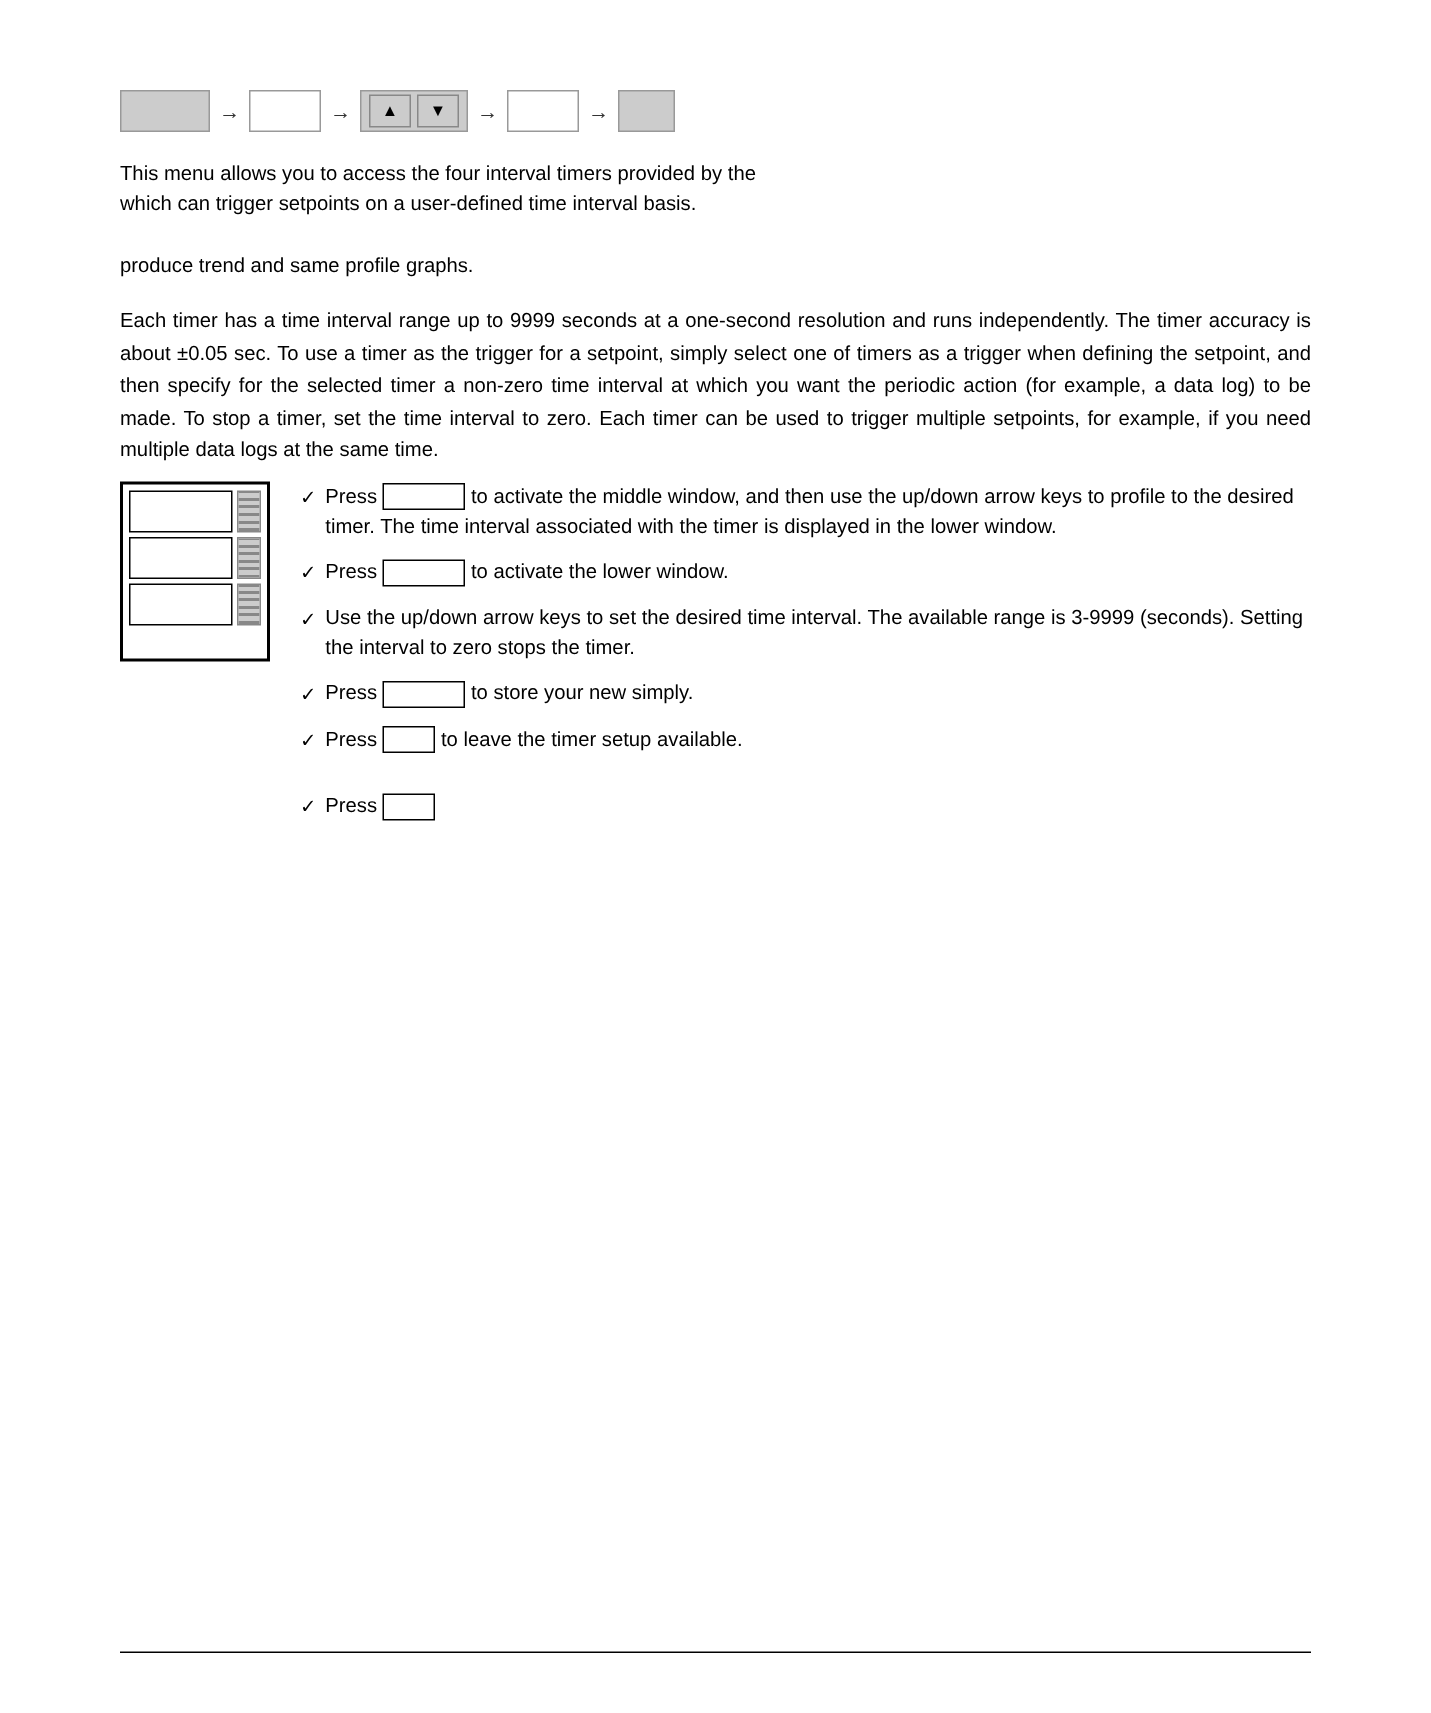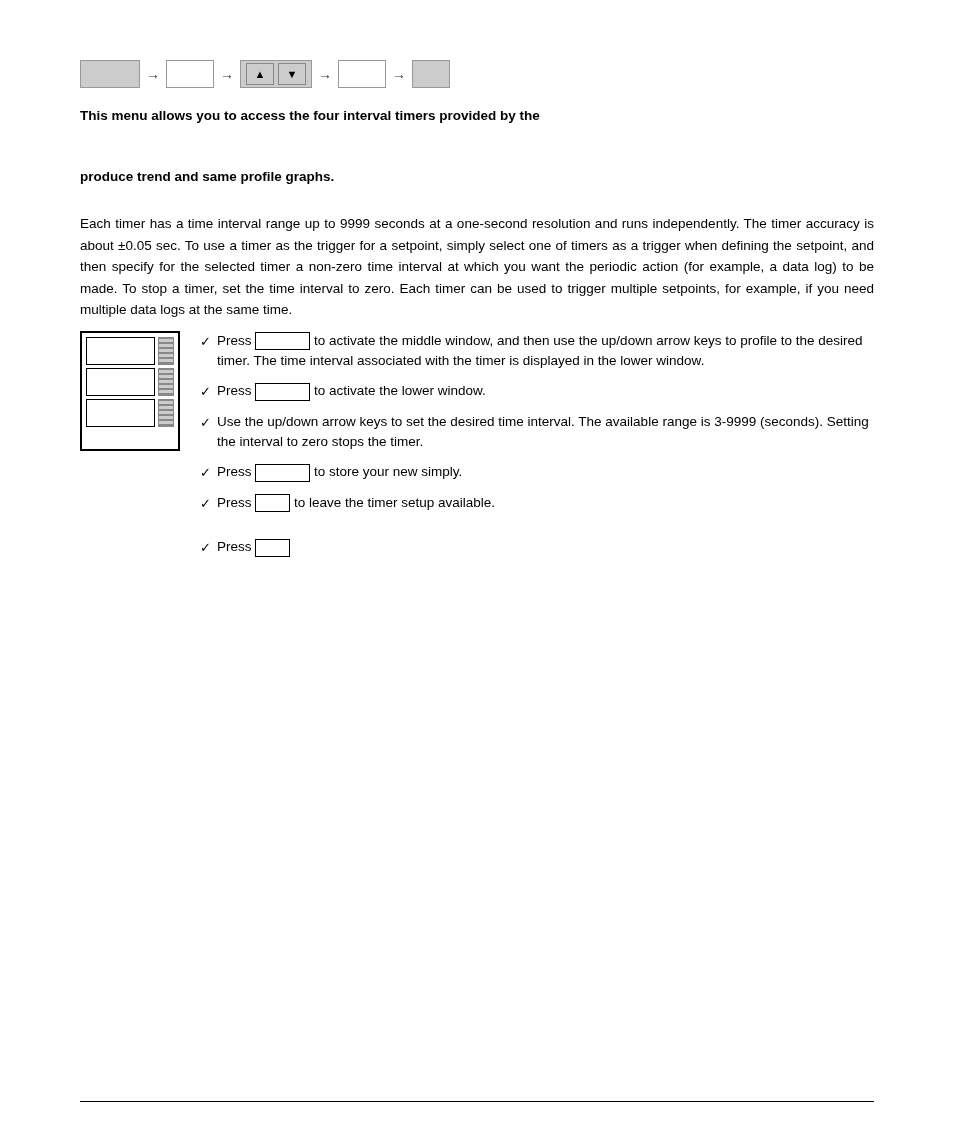--- a/index.html
+++ b/index.html
@@ -56,22 +56,21 @@
     .nav-arrow {
       font-size: 14px;
       font-weight: bold;
       color: #333;
     }
 
     
     .intro-text {
       text-align: justify;
       line-height: 1.5;
-      margin-bottom: 26px;
-      font-weight: bold;
+      margin-bottom: 16px;
     }
 
     .body-text {
       text-align: justify;
       line-height: 1.6;
       margin-bottom: 6px;
     }
 
     
     .instructions-section {
@@ -181,21 +180,21 @@
       <div class="arrow-btn">▼</div>
     </div>
     <span class="nav-arrow">→</span>
     <div class="nav-box medium white-bg"></div>
     <span class="nav-arrow">→</span>
     <div class="nav-box narrow"></div>
   </div>
 
   <div class="intro-text">
     <span>This menu allows you to access the four interval timers provided by the</span><br>
-    <br>
+    <span>which can trigger setpoints on a user-defined time interval basis.</span><br>
     <br>
     <span>produce trend and same profile graphs.</span>
   </div>
 
   <div class="body-text">Each timer has a time interval range up to 9999 seconds at a one-second resolution and runs independently. The timer accuracy is about ±0.05 sec. To use a timer as the trigger for a setpoint, simply select one of timers as a trigger when defining the setpoint, and then specify for the selected timer a non-zero time interval at which you want the periodic action (for example, a data log) to be made. To stop a timer, set the time interval to zero. Each timer can be used to trigger multiple setpoints, for example, if you need multiple data logs at the same time.</div>
 
   <div class="instructions-section">
 
     <div class="device-diagram">
       <div class="device-row">

